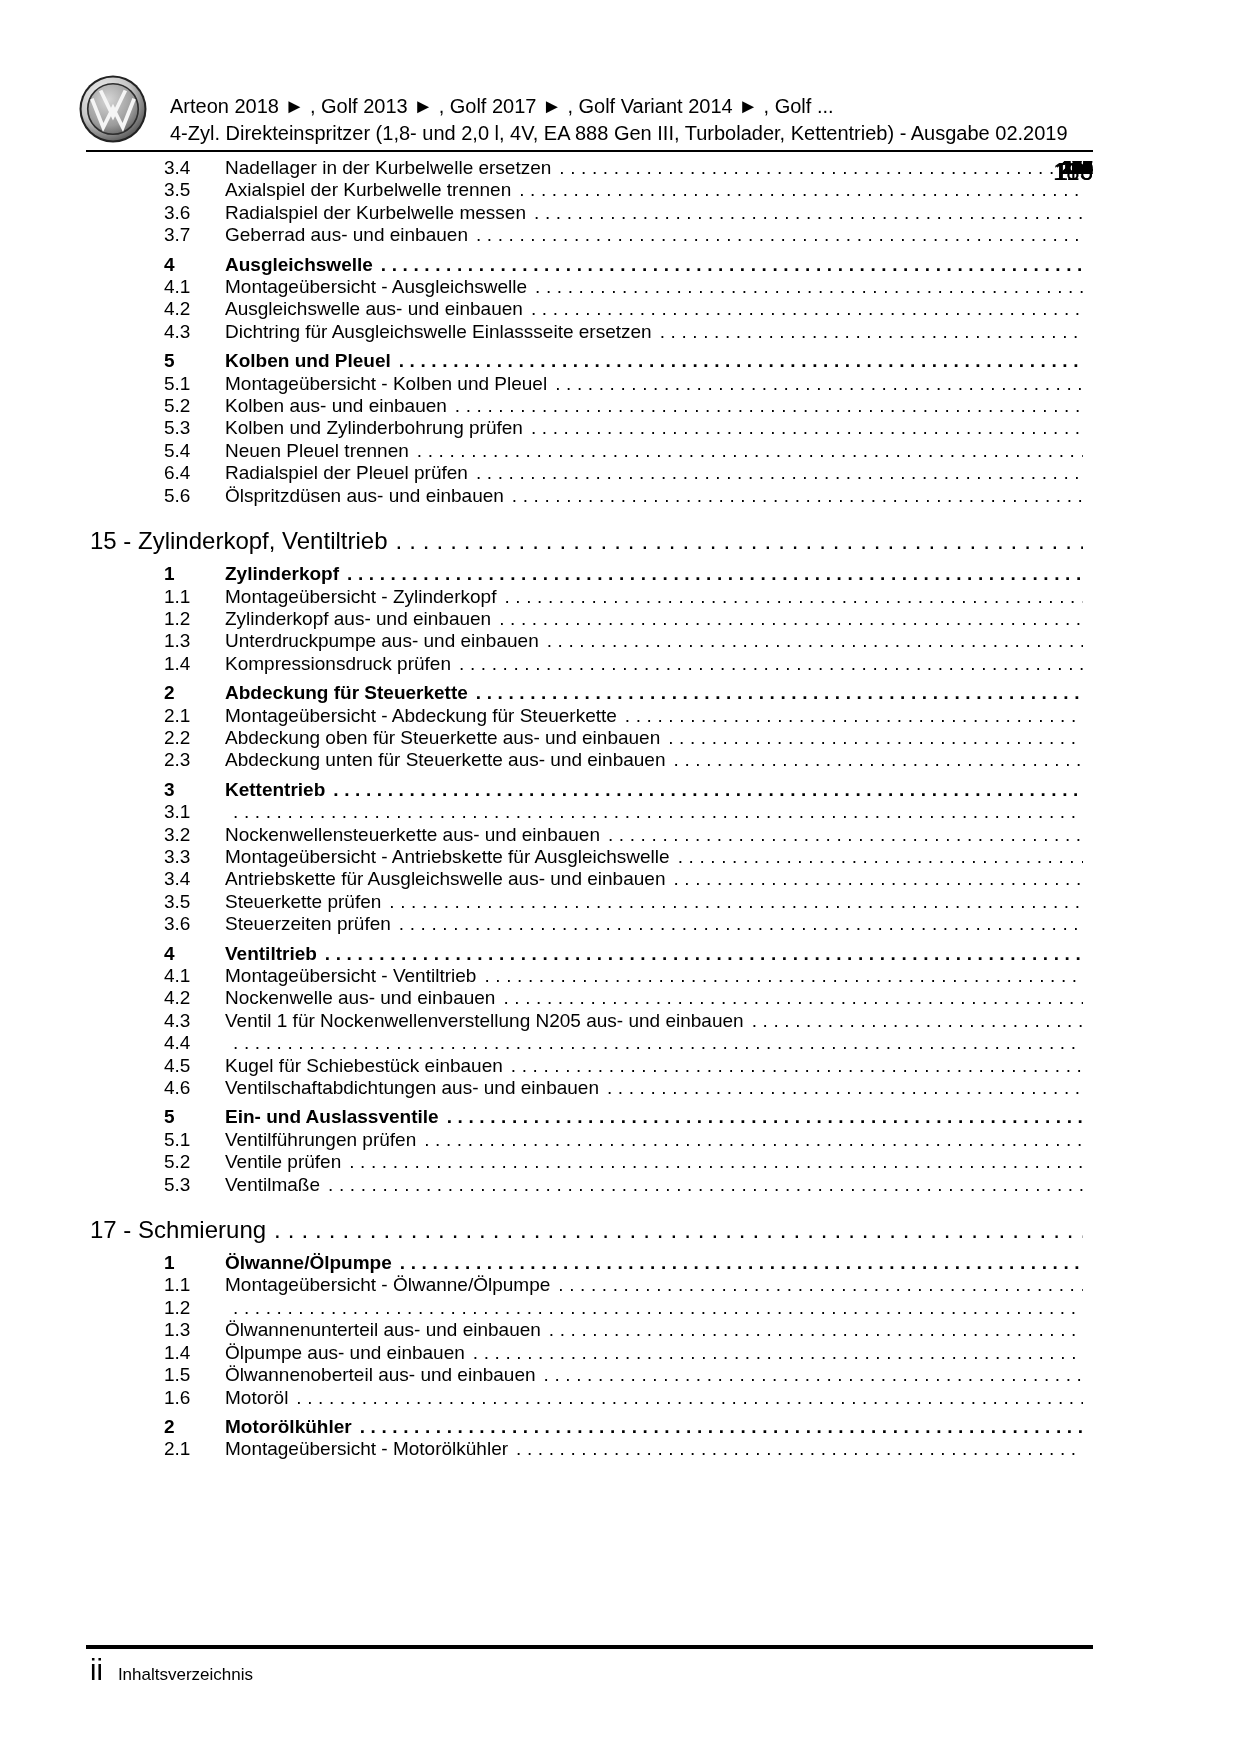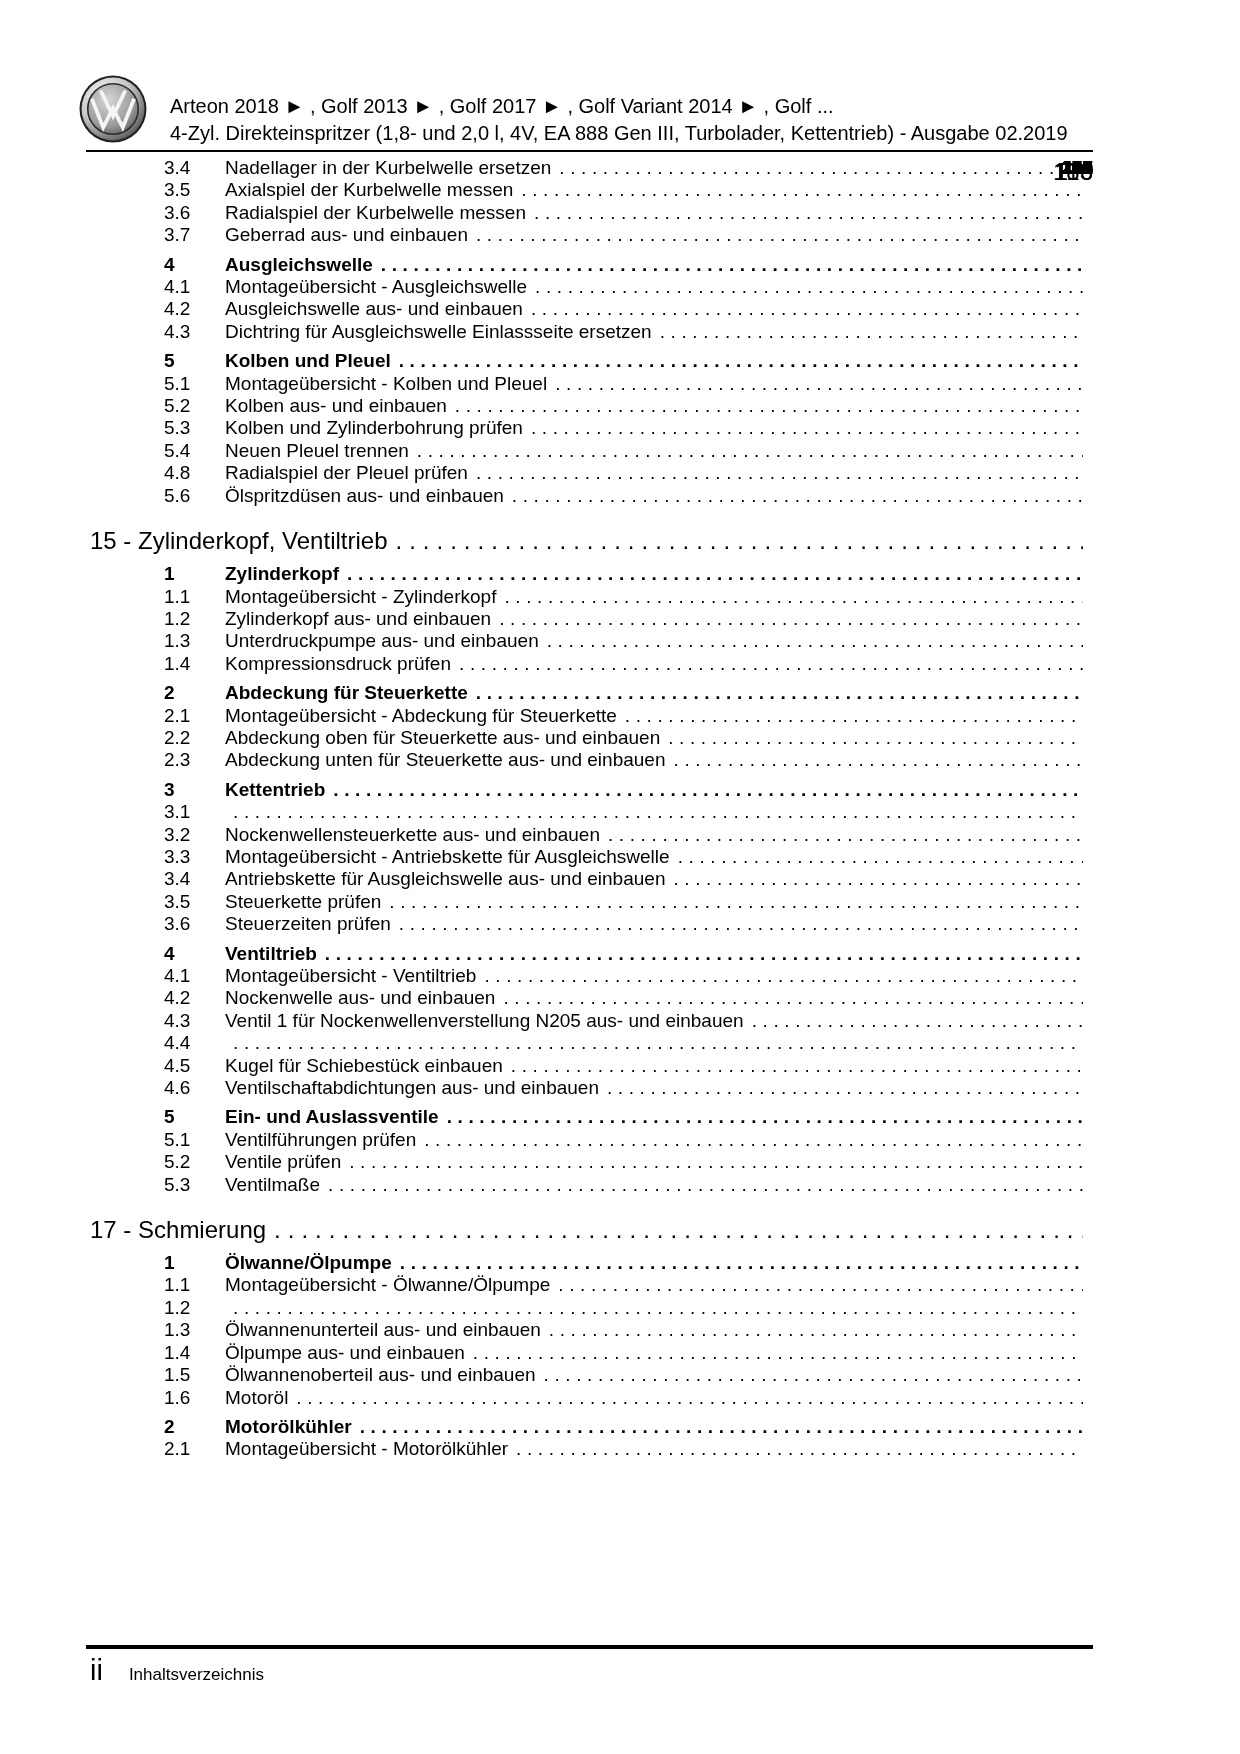--- a/index.html
+++ b/index.html
@@ -35,21 +35,21 @@
   }
   .row .page  { flex:0 0 auto; min-width:32px; text-align:right; }
   .row.section { font-weight:bold; margin-top:7px; }
   .row.chapter { font-size:24px; line-height:30px; margin:19px 0 2px -32px; }
   .row.chapter .leader::after { letter-spacing:7px; }
 
   
   .footer-rule { left:86px; top:1645px; width:1007px; height:4px; }
   .footer {
     position:absolute; left:90px; top:1652px;
-    display:flex; align-items:baseline; gap:26px;
+    display:flex; align-items:baseline; gap:15px;
   }
   .footer .pg    { font-size:29px; line-height:36px; }
   .footer .label { font-size:17px; }
 </style>
 </head>
 <body>
 
 <div class="page">
 
   <div class="logo">
@@ -82,21 +82,21 @@
 
   <div class="toc">
       <div class="row entry">
         <span class="num">3.4</span>
         <span class="title">Nadellager in der Kurbelwelle ersetzen</span>
         <span class="leader"></span>
         <span class="page">92</span>
       </div>
       <div class="row entry">
         <span class="num">3.5</span>
-        <span class="title">Axialspiel der Kurbelwelle messen</span>
+        <span class="title">Axialspiel der Kurbelwelle trennen</span>
         <span class="leader"></span>
         <span class="page">94</span>
       </div>
       <div class="row entry">
         <span class="num">3.6</span>
         <span class="title">Radialspiel der Kurbelwelle messen</span>
         <span class="leader"></span>
         <span class="page">95</span>
       </div>
       <div class="row entry">
@@ -153,21 +153,21 @@
         <span class="leader"></span>
         <span class="page">108</span>
       </div>
       <div class="row entry">
         <span class="num">5.4</span>
         <span class="title">Neuen Pleuel trennen</span>
         <span class="leader"></span>
         <span class="page">110</span>
       </div>
       <div class="row entry">
-        <span class="num">4.8</span>
+        <span class="num">6.4</span>
         <span class="title">Radialspiel der Pleuel prüfen</span>
         <span class="leader"></span>
         <span class="page">111</span>
       </div>
       <div class="row entry">
         <span class="num">5.6</span>
         <span class="title">Ölspritzdüsen aus- und einbauen</span>
         <span class="leader"></span>
         <span class="page">111</span>
       </div>

